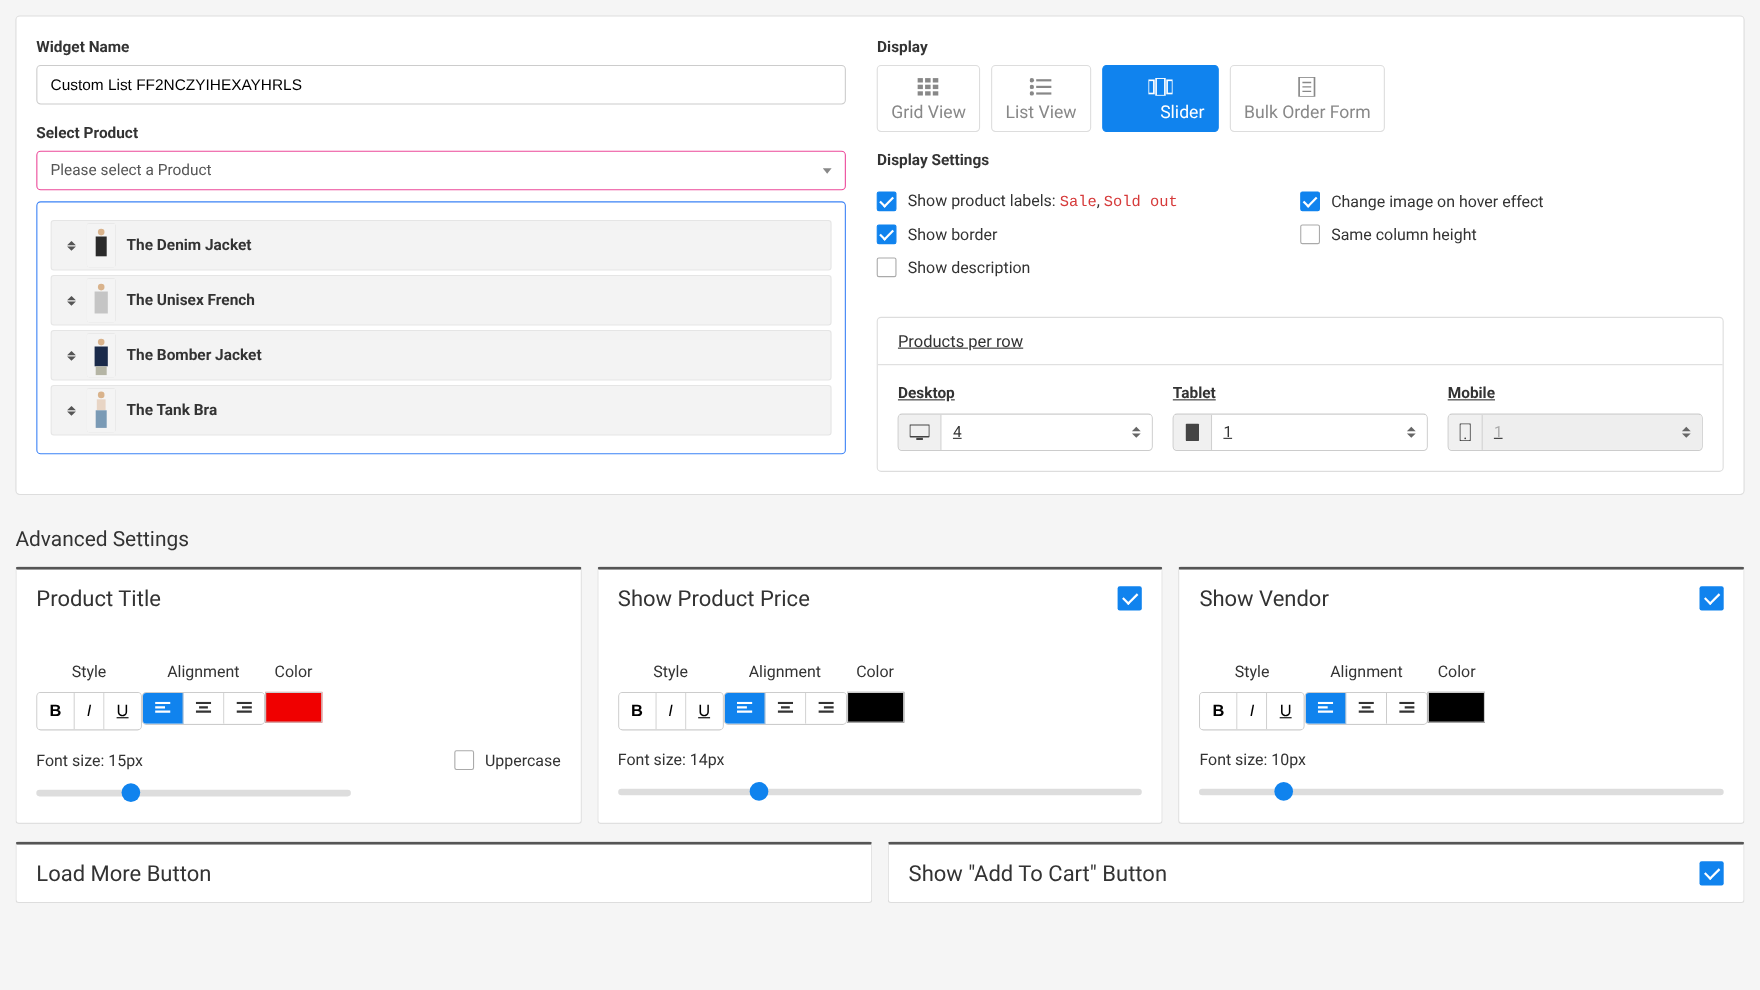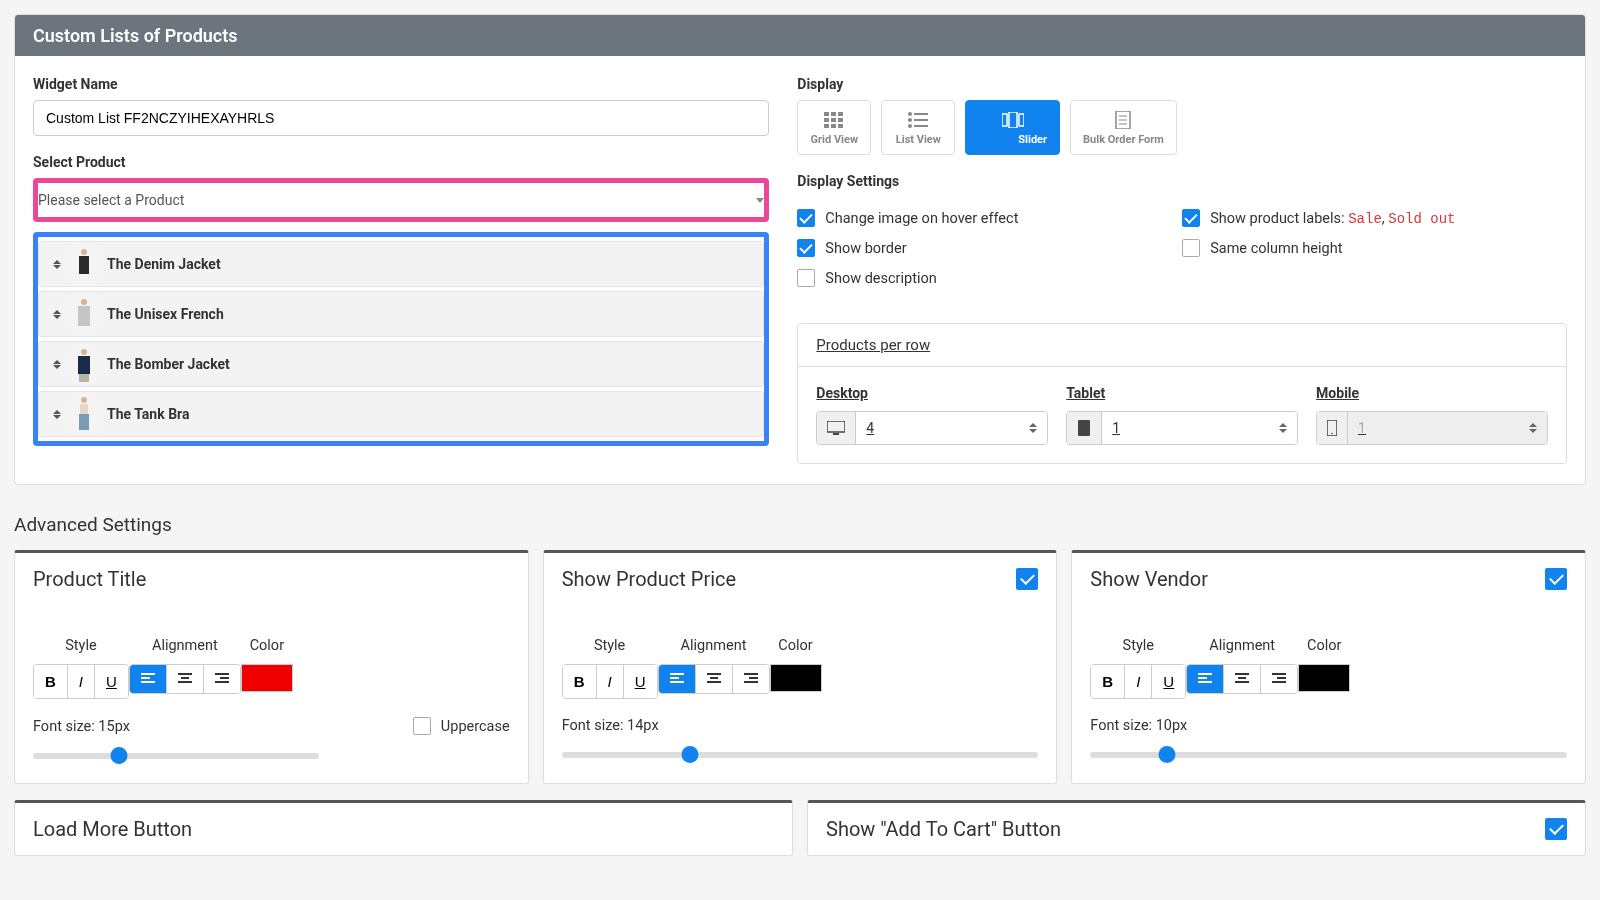--- a/index.html
+++ b/index.html
@@ -6,36 +6,36 @@
 body { font-family: -apple-system, BlinkMacSystemFont, 'Segoe UI', Roboto, sans-serif; background: #f5f5f5; color: #333; font-size: 14px; }
 .container { padding: 14px; }
 .panel { background: #fff; border: 1px solid #ddd; border-radius: 4px; overflow: hidden; }
 .panel-header { background: #6c757d; color: #fff; padding: 10px 18px; font-size: 18px; font-weight: 600; }
 .panel-body { padding: 20px 18px; }
 .row { display: flex; gap: 28px; }
 .col-left { flex: 0 0 48%; }
 .col-right { flex: 1; }
 .label { font-weight: 700; font-size: 14px; margin-bottom: 8px; color: #333; }
 .input-text { width: 100%; border: 1px solid #ccc; border-radius: 4px; padding: 9px 12px; font-size: 14px; }
-.select-wrap { width: 100%; border: 5px solid #ec4899; border-radius: 4px; padding: 9px 0; font-size: 14px; color: #555; display: flex; justify-content: space-between; align-items: center; background: #fff; }
+.select-wrap { width: 100%; border: 1px solid #ec4899; border-radius: 4px; padding: 9px 12px; font-size: 14px; color: #555; display: flex; justify-content: space-between; align-items: center; background: #fff; }
 .caret-down { width: 0; height: 0; border-left: 4px solid transparent; border-right: 4px solid transparent; border-top: 5px solid #888; }
-.product-list { border: 5px solid #3b82f6; border-radius: 4px; margin-top: 10px; padding: 0; }
+.product-list { border: 1px solid #3b82f6; border-radius: 4px; margin-top: 10px; padding: 12px; }
 .product-item { display: flex; align-items: center; background: #f3f3f3; border: 1px solid #e5e5e5; border-radius: 3px; padding: 2px 8px; margin: 4px 0; }
 .drag-handle { display: flex; flex-direction: column; gap: 1px; padding: 0 6px; cursor: grab; }
 .drag-handle span { width: 0; height: 0; border-left: 4px solid transparent; border-right: 4px solid transparent; }
 .drag-handle .up { border-bottom: 4px solid #555; }
 .drag-handle .down { border-top: 4px solid #555; }
 .product-thumb { width: 26px; height: 40px; background: #ddd; margin: 0 10px 0 4px; border-radius: 2px; display: flex; align-items: center; justify-content: center; overflow: hidden; }
 .product-thumb svg { width: 100%; height: 100%; }
 .product-name { font-weight: 700; font-size: 14px; color: #333; }
 .display-options { display: flex; gap: 10px; }
 .display-btn { border: 1px solid #ddd; border-radius: 4px; background: #fff; padding: 10px 12px 8px; display: flex; flex-direction: column; align-items: center; justify-content: center; cursor: pointer; min-width: 74px; }
 .display-btn.active { background: #1083ee; border-color: #1083ee; color: #fff; }
 .display-btn .icon { width: 22px; height: 18px; margin-bottom: 4px; display: flex; align-items: center; justify-content: center; }
-.display-btn .lbl { font-size: 11px; color: #888; font-weight: bold; }
+.display-btn .lbl { font-size: 16px; color: #888; }
 .display-btn.active .lbl { color: #fff; margin-left: 40px; }
 .settings-grid { display: flex; flex-wrap: wrap; margin-top: 14px; }
 .setting-col { flex: 0 0 50%; padding: 6px 0; }
 .checkbox-row { display: flex; align-items: center; gap: 10px; font-size: 14.5px; }
 .checkbox { width: 18px; height: 18px; border: 1px solid #aaa; border-radius: 2px; display: flex; align-items: center; justify-content: center; cursor: pointer; flex-shrink: 0; }
 .checkbox.checked { background: #1083ee; border-color: #1083ee; }
 .checkbox.checked::after { content: ''; width: 10px; height: 5px; border-left: 2px solid #fff; border-bottom: 2px solid #fff; transform: rotate(-45deg) translate(1px,-1px); }
 .tag-sale { color: #d63a3a; font-family: 'Courier New', monospace; font-size: 14px; }
 .sub-panel { border: 1px solid #ddd; border-radius: 4px; margin-top: 30px; text-decoration: underline; }
 .sub-panel-header { padding: 12px 18px; font-size: 15px; border-bottom: 1px solid #ddd; }
@@ -73,21 +73,20 @@
 .mt14 { margin-top: 18px; }
 .adv-row.second { margin-top: 16px; }
 .adv-card.half { flex: 0 0 calc(50% - 7px); }
 svg { display: block; }
 </style>
 </head>
 <body>
 
 <div class="container">
   <div class="panel">
-    <div class="panel-header">Custom Lists of Products</div>
     <div class="panel-body">
       <div class="row">
         <div class="col-left">
           <div class="label">Widget Name</div>
           <input class="input-text" value="Custom List FF2NCZYIHEXAYHRLS" style="">
           <div class="label mt14">Select Product</div>
           <div class="select-wrap">
             <span>Please select a Product</span>
             <span class="caret-down"></span>
           </div>
@@ -206,27 +205,27 @@
                 </div>
               <div class="lbl">Bulk Order Form</div>
             </div>
           </div>
 
           <div class="label mt14">Display Settings</div>
           <div class="settings-grid">
             <div class="setting-col">
               <div class="checkbox-row">
                 <div class="checkbox checked"></div>
-                <span>Change image on hover effect</span>
+                <span><span>Show product labels: </span><span class="tag-sale">Sale</span><span>, </span><span class="tag-sale">Sold out</span></span>
               </div>
             </div>
             <div class="setting-col">
               <div class="checkbox-row">
                 <div class="checkbox checked"></div>
-                <span><span>Show product labels: </span><span class="tag-sale">Sale</span><span>, </span><span class="tag-sale">Sold out</span></span>
+                <span>Change image on hover effect</span>
               </div>
             </div>
             <div class="setting-col">
               <div class="checkbox-row">
                 <div class="checkbox checked"></div>
                 <span>Show border</span>
               </div>
             </div>
             <div class="setting-col">
               <div class="checkbox-row">

